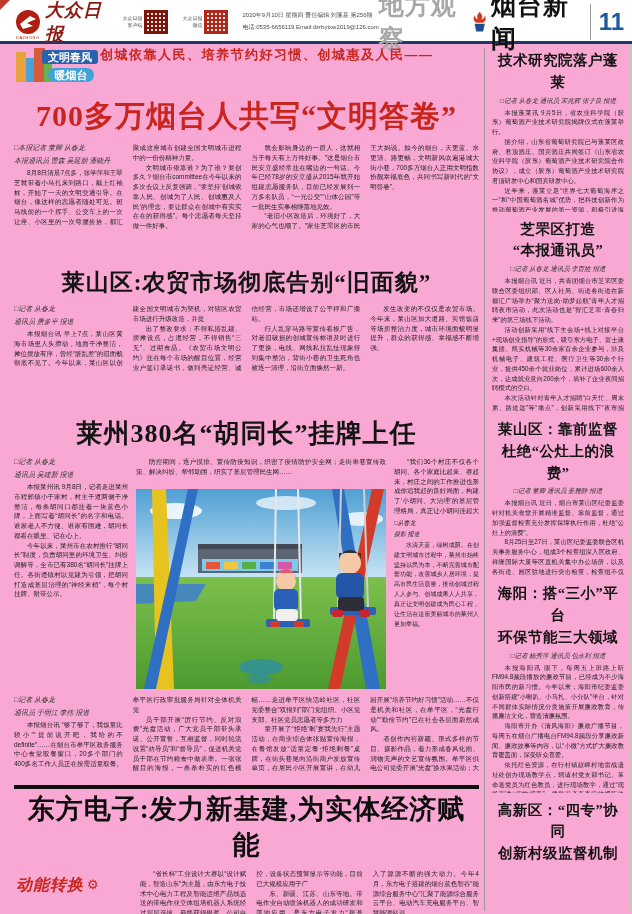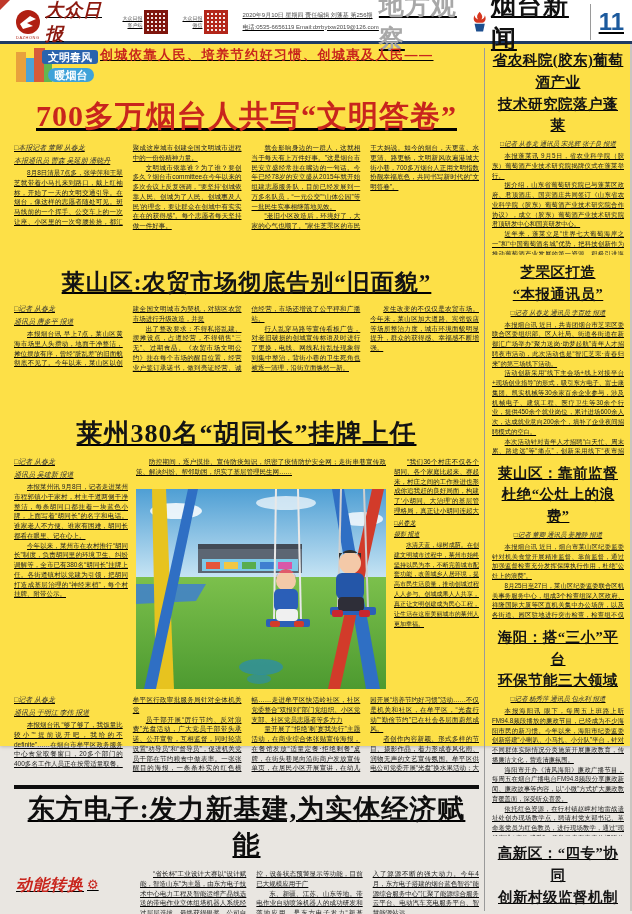--- a/index.html
+++ b/index.html
@@ -1,17 +1,17 @@
 <!DOCTYPE html>
 <html><head>
 <meta charset="utf-8">
 <style>
   html,body{margin:0;padding:0;}
   body{width:632px;height:914px;background:#e9e6e1;font-family:"Liberation Sans",sans-serif;overflow:hidden;}
-  .page{position:relative;width:632px;height:746px;background:#fde047;box-shadow:0 0 4px rgba(0,0,0,.3);text-decoration:underline;}
+  .page{position:relative;width:632px;height:914px;background:#f9a8d4;box-shadow:0 0 4px rgba(0,0,0,.3);}
   .corner-mark{position:absolute;top:0;left:0;width:0;height:0;border-top:10px solid #c0392b;border-right:10px solid transparent;}
 
   
   .header{height:44px;display:flex;align-items:center;padding:2px 8px 0 16px;border-bottom:3px solid #1d3a63;box-sizing:border-box;background:#fff;}
   .masthead{display:flex;align-items:center;gap:5px;}
   .mast-logo{width:24px;height:24px;border-radius:50%;background:#b01f12;position:relative;flex:0 0 auto;}
   .mast-logo svg{position:absolute;inset:0;}
   .mast-en{position:absolute;top:25px;left:0;font-size:4px;color:#b01f12;letter-spacing:.5px;}
   .mast-name{font-family:"Liberation Serif",serif;font-style:italic;font-weight:bold;font-size:18px;color:#8d1a10;letter-spacing:1px;}
   .qr-group{display:flex;align-items:center;gap:2px;margin-left:10px;}
@@ -280,21 +280,20 @@
         </div>
       </div>
     </div>
 
     <div class="divider-v"></div>
 
     <div class="sidebar">
 
       <div class="sb-article h-a1">
         <div class="sb-headline">
-          <div>省农科院(胶东)葡萄酒产业</div>
             <div>技术研究院落户蓬莱</div>
         </div>
         <div class="sb-byline">□记者 从春龙 通讯员 宋兆辉 张子良 报道</div>
         <div class="sb-body">
           <p>本报蓬莱讯 9月5日，省农业科学院（胶东）葡萄酒产业技术研究院揭牌仪式在蓬莱举行。</p>
           <p>据介绍，山东省葡萄研究院已与蓬莱区政府、君顶酒庄、国宾酒庄共同签订《山东省农业科学院（胶东）葡萄酒产业技术研究院合作协议》，成立（胶东）葡萄酒产业技术研究院君顶研发中心和国宾研发中心。</p>
           <p>近年来，蓬莱立足“世界七大葡萄海岸之一”和“中国葡萄酒名城”优势，把科技创新作为推动葡萄酒产业发展的第一资源，积极引进海外留学硕士等紧缺专业人才20余人，聘用西北农林科技大学、中国农业大学等相关专家教授为产业顾问，与省内30余位专家学者建立良好联系，打造30家省级工程技术创新中心，拥有全省唯一一家葡萄酒工程技术研发中心，与国内多所科研院所建立了产学研合作机制，在技术攻关、项目合作、成果转化、人才培养等方面，辐射和带动效应凸显。</p>
         </div>
       </div>
 

